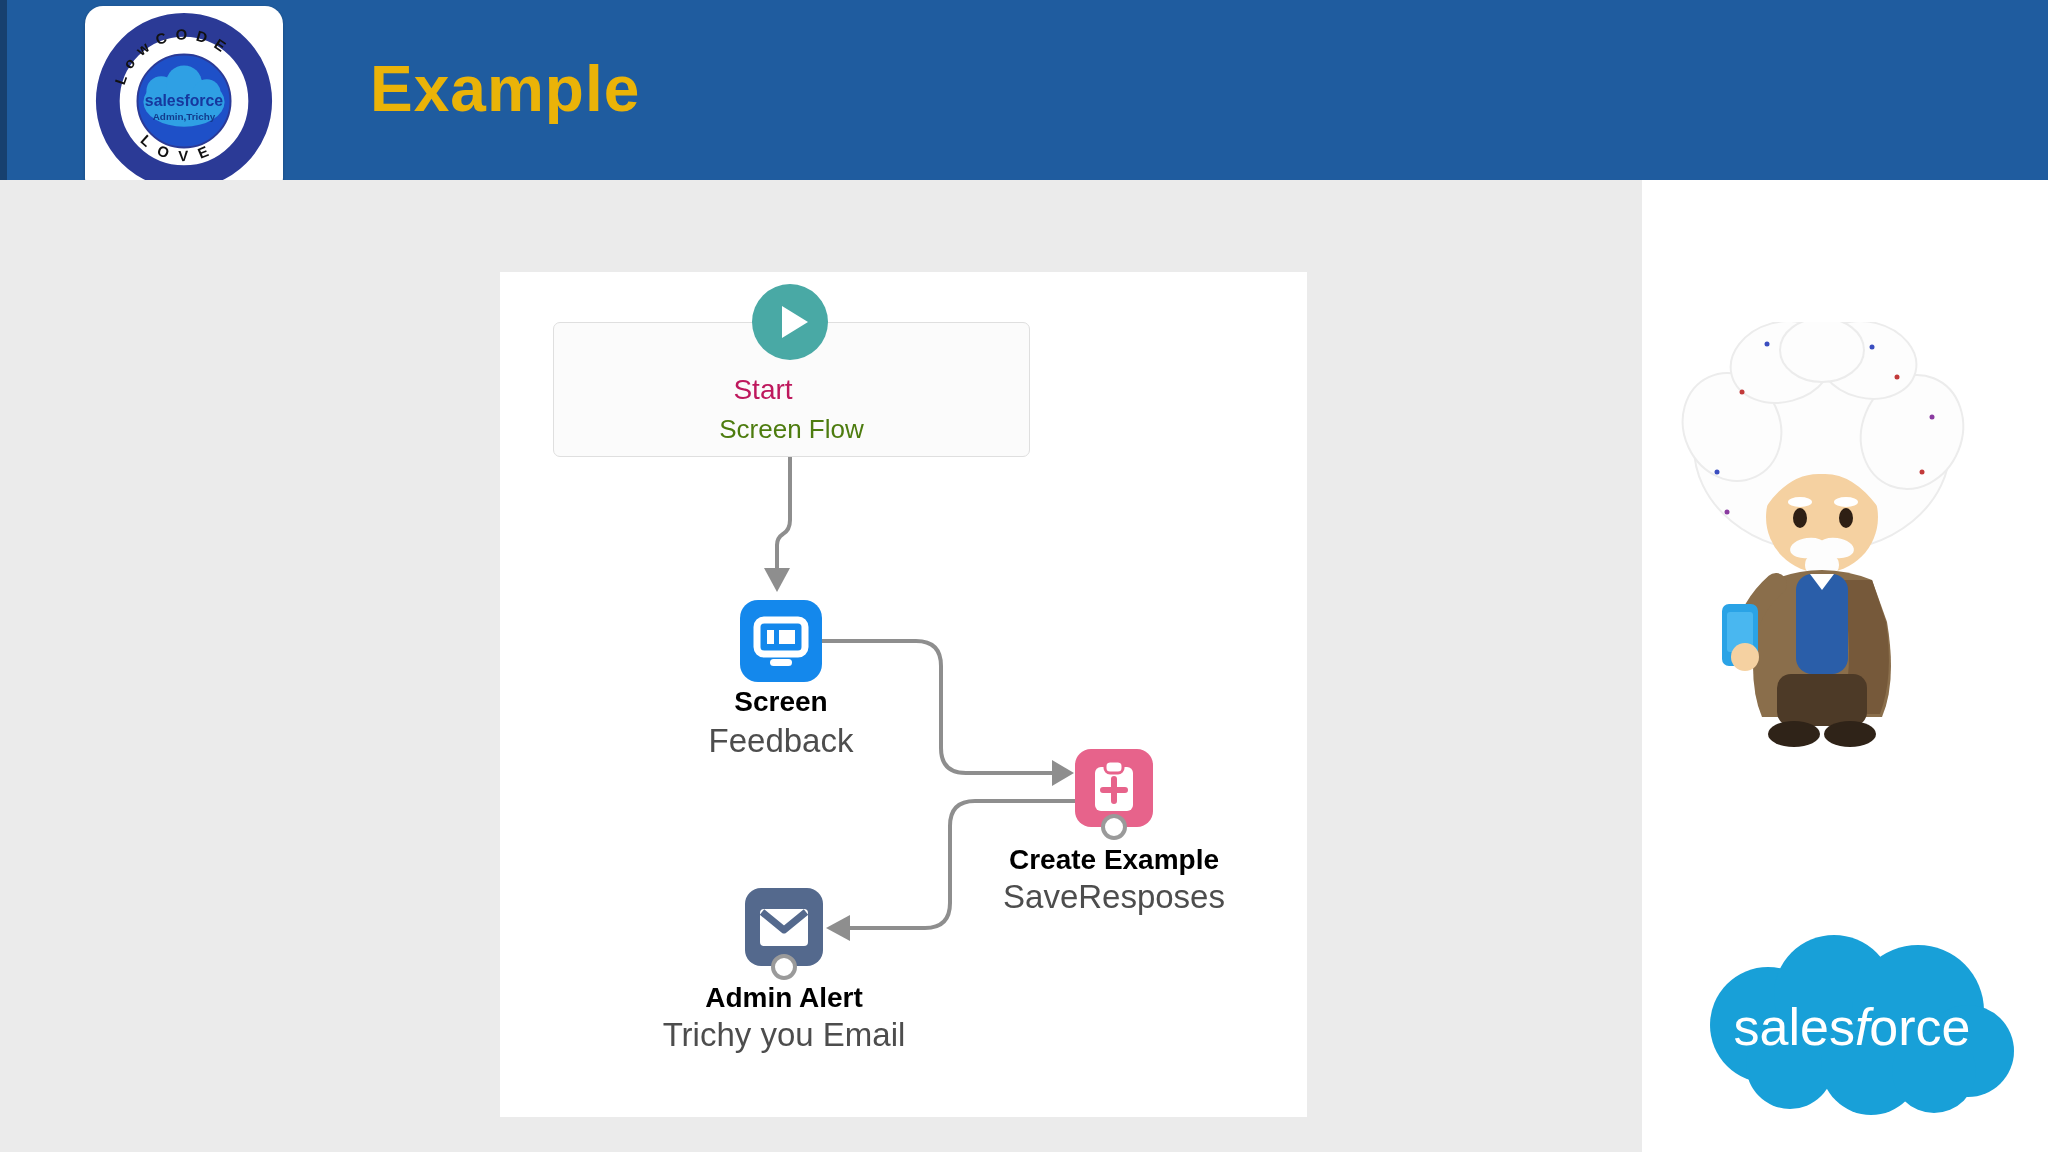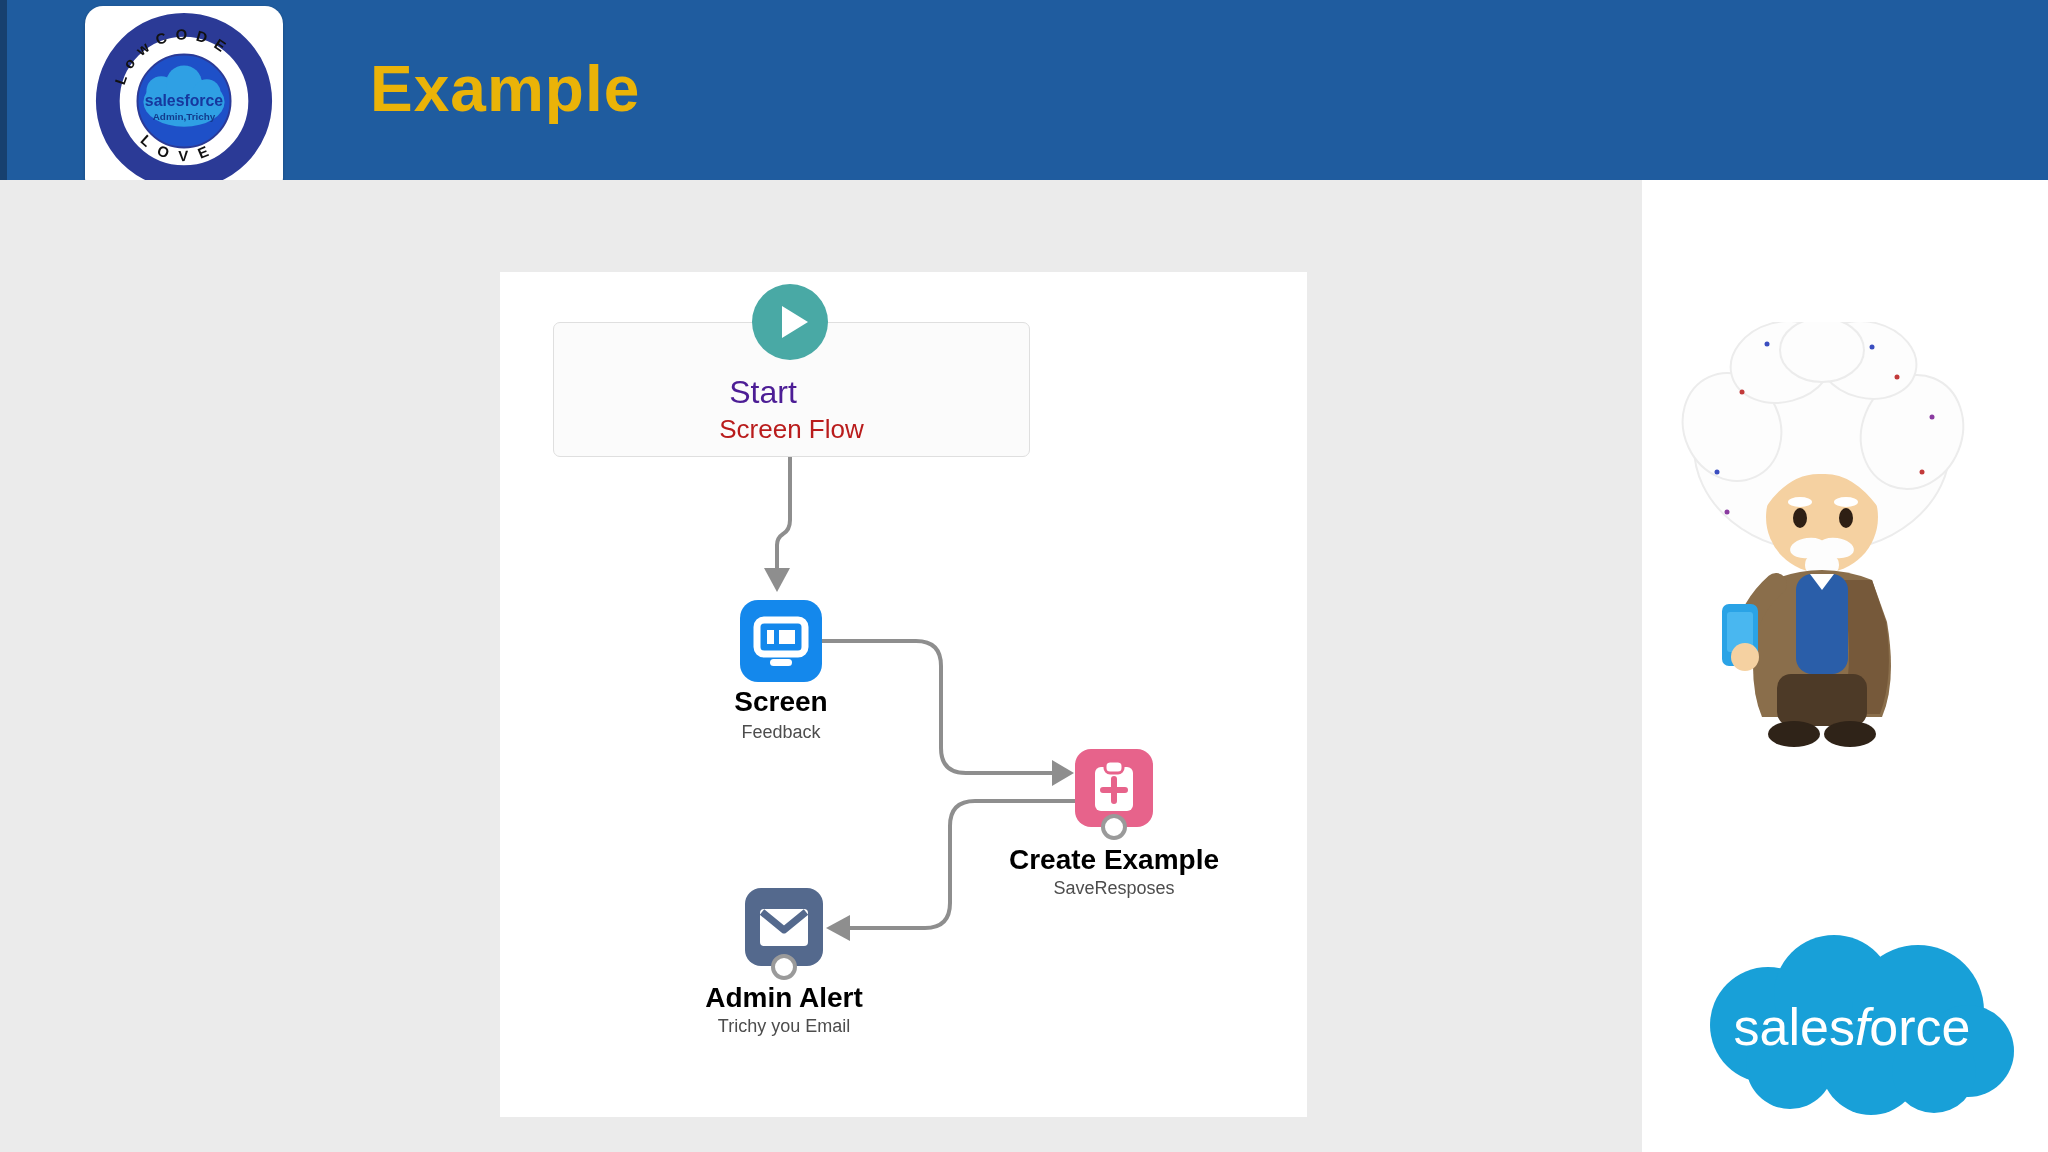--- a/index.html
+++ b/index.html
@@ -16,34 +16,34 @@
   .canvas-bg { position:absolute; left:0; top:180px; width:1642px; height:972px; background:#ebebeb; }
   .right-panel { position:absolute; left:1642px; top:180px; width:406px; height:972px; background:#ffffff; }
   .diagram-panel { position:absolute; left:500px; top:272px; width:807px; height:845px; background:#ffffff; }
 
   .connector-layer { position:absolute; left:0; top:0; width:807px; height:845px; }
 
   
   .start-box { position:absolute; left:53px; top:50px; width:477px; height:135px; background:#fbfbfb; border:1.5px solid #dfdfdf; border-radius:7px; }
   .play-circle { position:absolute; left:252px; top:12px; width:76px; height:76px; border-radius:50%; background:#49a9a5; }
   .play-circle svg { position:absolute; left:0; top:0; }
-  .start-title { position:absolute; left:53px; top:102px; width:420px; text-align:center; font-size:32px; color:#4c1d95; }
-  .start-sub   { position:absolute; left:53px; top:142px; width:477px; text-align:center; font-size:26px; color:#b91c1c; }
+  .start-title { position:absolute; left:53px; top:102px; width:420px; text-align:center; font-size:28px; color:#be185d; }
+  .start-sub   { position:absolute; left:53px; top:142px; width:477px; text-align:center; font-size:26px; color:#4d7c0f; }
 
   
   .el-icon { position:absolute; border-radius:18px; }
   .screen-icon { left:240px; top:328px; width:82px; height:82px; }
   .records-icon { left:575px; top:477px; width:78px; height:78px; }
   .email-icon { left:245px; top:616px; width:78px; height:78px; }
   .node-dot { position:absolute; width:26px; height:26px; background:#ffffff; border:4px solid #9a9a9a; border-radius:50%; }
   .dot-records { left:601px; top:542px; }
   .dot-email { left:271px; top:682px; }
 
   .node-label { position:absolute; width:300px; text-align:center; font-size:28px; font-weight:700; color:#000000; }
-  .node-sub   { position:absolute; width:300px; text-align:center; font-size:18px; font-weight:400; color:#4d4d4d; }
+  .node-sub   { position:absolute; width:300px; text-align:center; font-size:33px; font-weight:400; color:#4d4d4d; }
   .lbl-screen  { left:131px; top:414px; }
   .sub-screen  { left:131px; top:450px; }
   .lbl-records { left:464px; top:572px; }
   .sub-records { left:464px; top:606px; }
   .lbl-email   { left:134px; top:710px; }
   .sub-email   { left:134px; top:744px; }
 </style>
 </head>
 <body>
 

